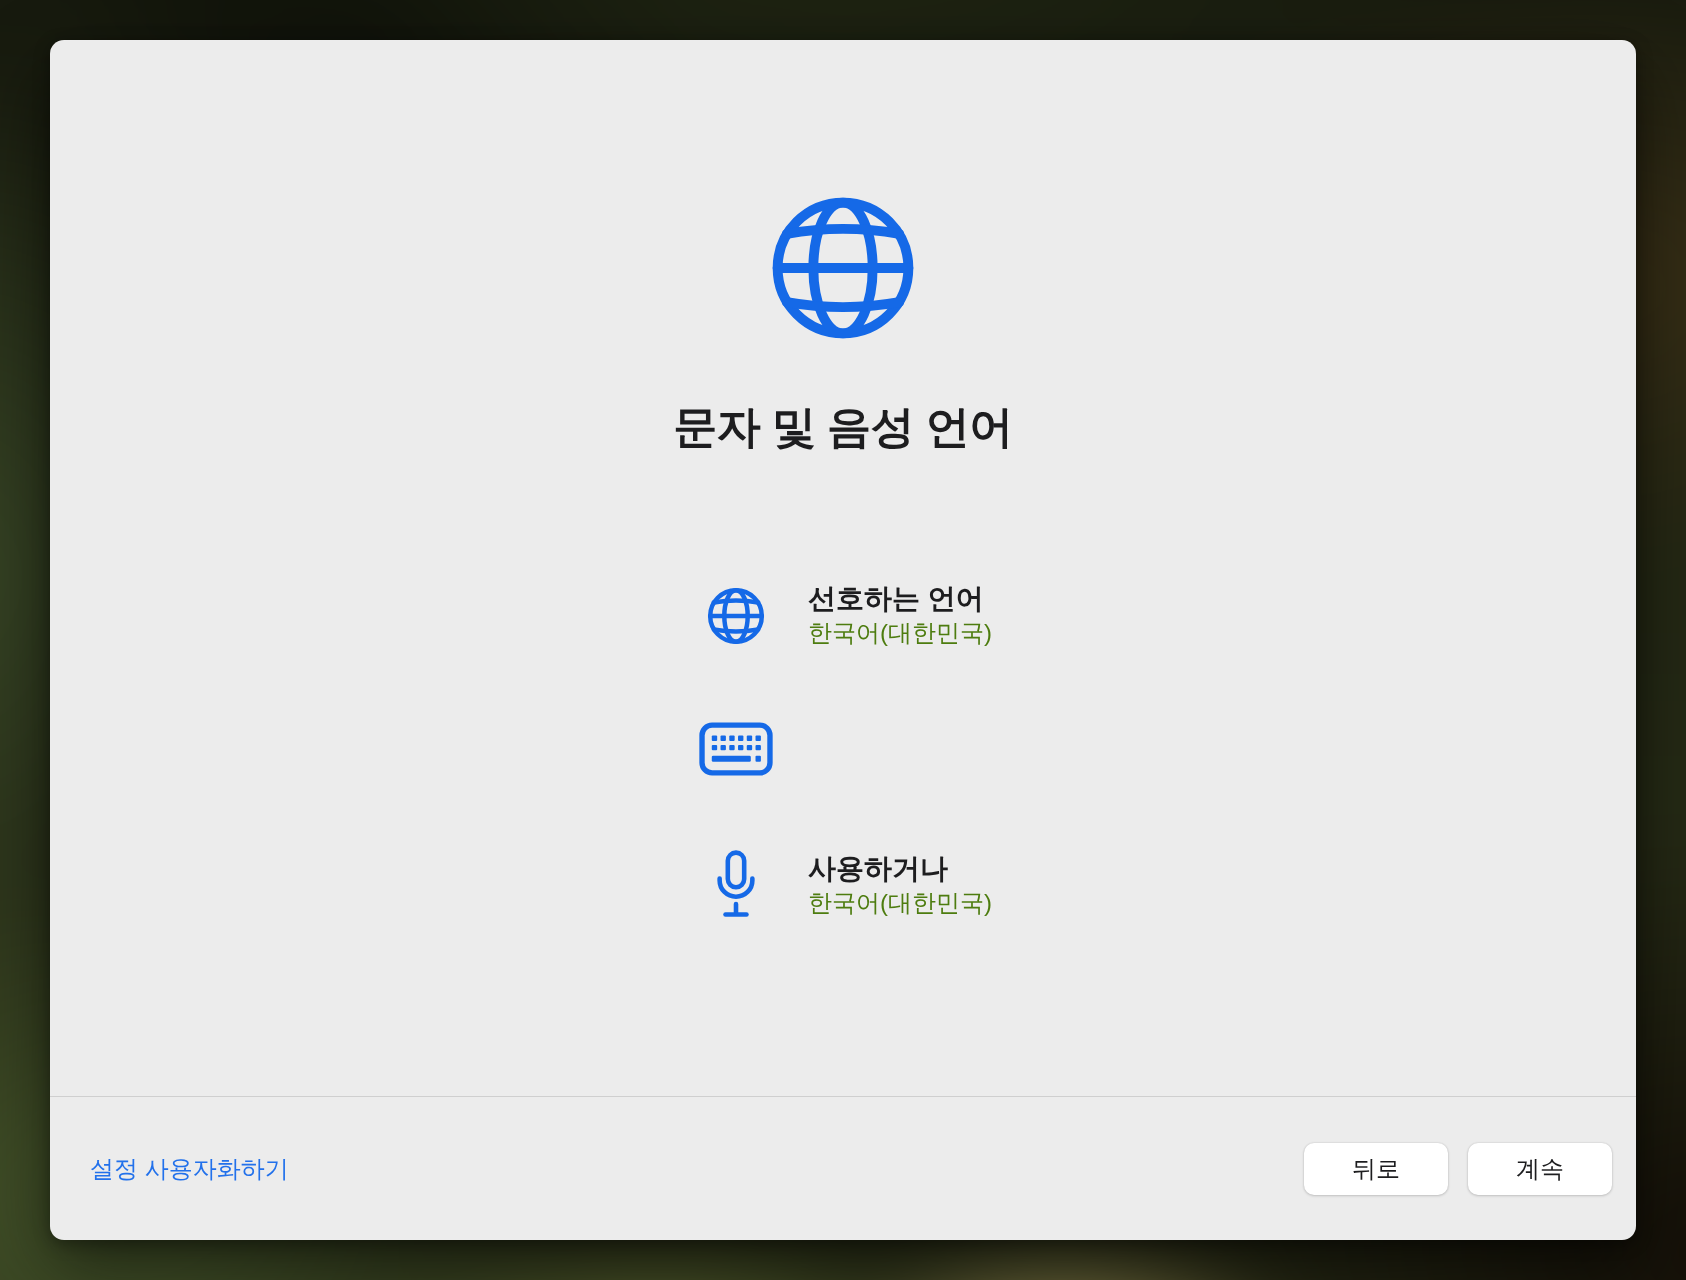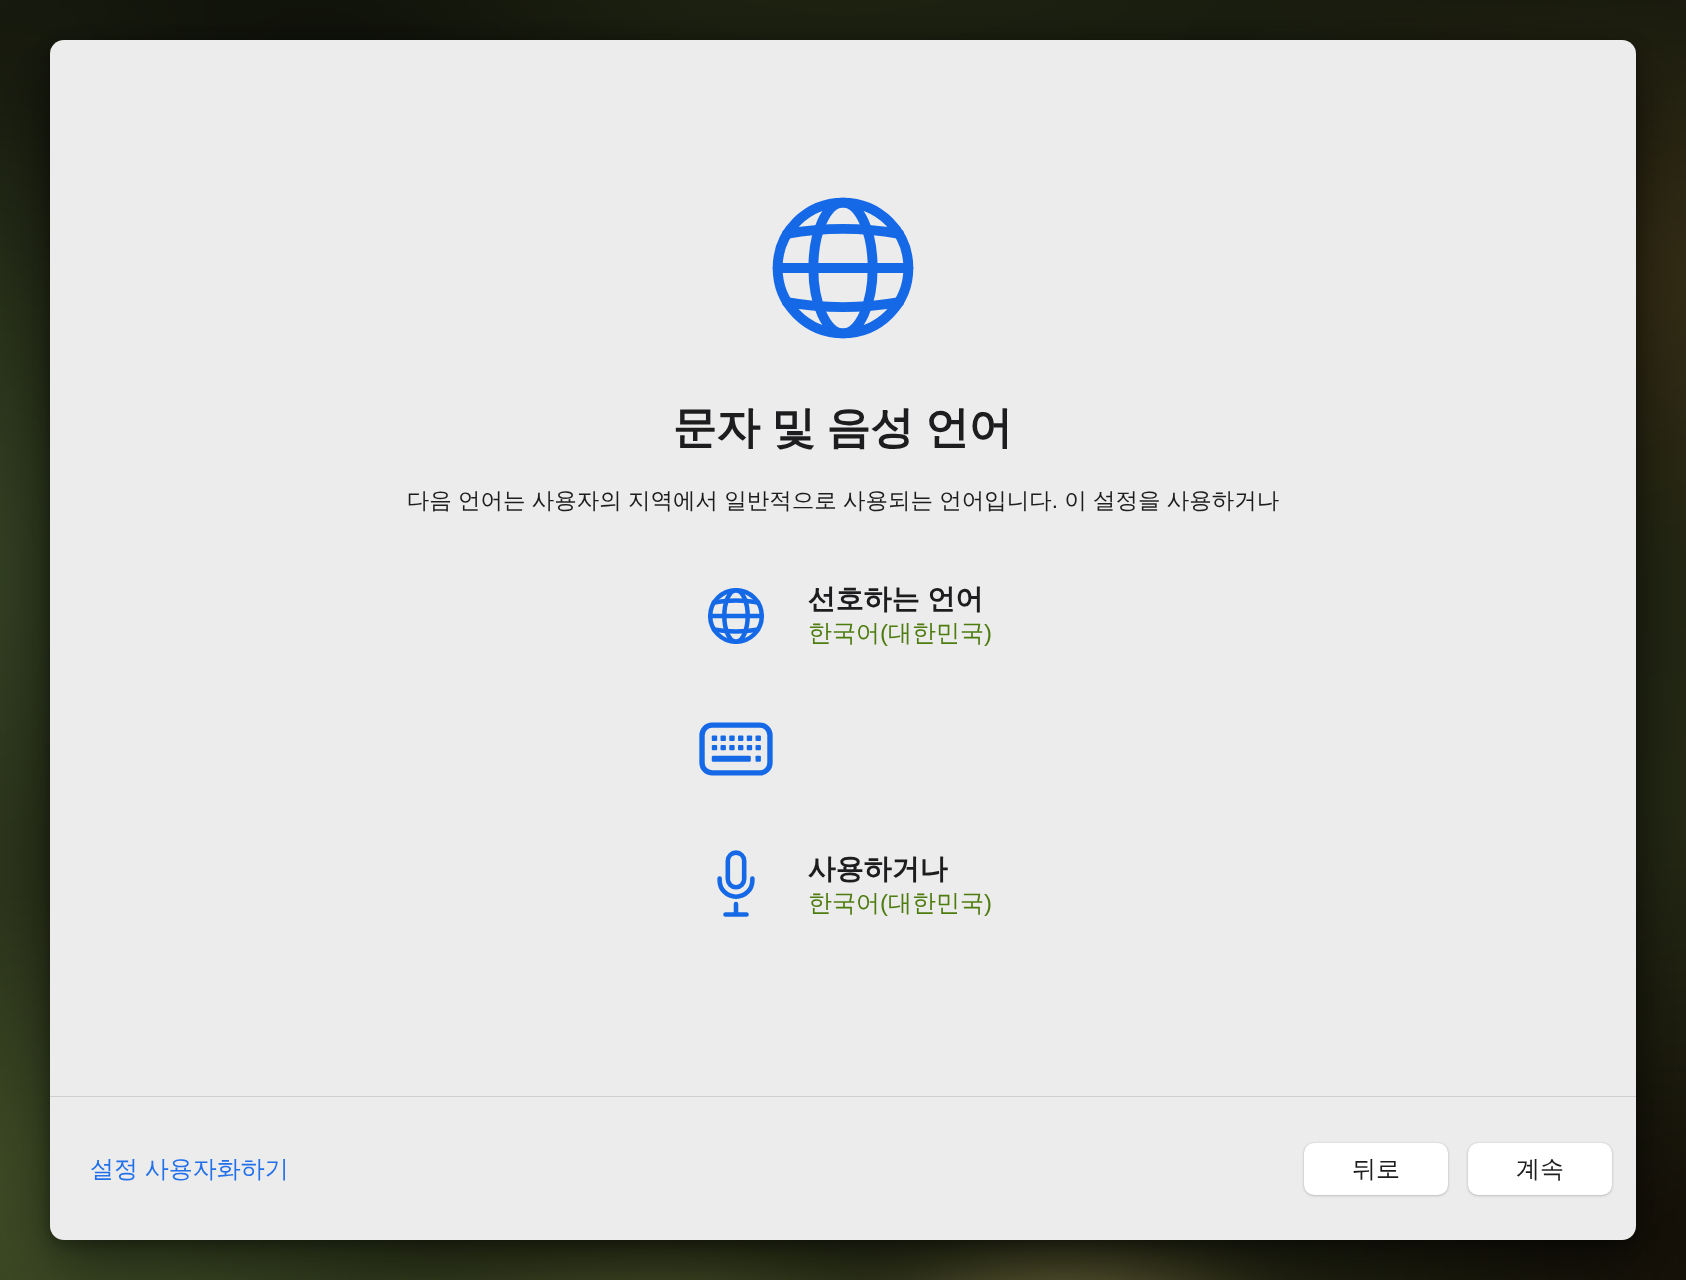--- a/index.html
+++ b/index.html
@@ -153,21 +153,21 @@
           <ellipse cx="50" cy="50" rx="19.5" ry="43"></ellipse>
           <line x1="7" y1="50" x2="93" y2="50"></line>
           <path d="M13 27.5 Q50 21 87 27.5"></path>
           <path d="M13 72.5 Q50 79 87 72.5"></path>
         </svg>
       </div>
 
       <div class="page-title">문자 및 음성 언어</div>
 
       <div class="subtitle">
-        <span>다음 언어는 사용자의 지역에서 일반적으로 사용되는 언어입니다. 이 설정을 사용하거나</span><br>
+        <br>
       </div>
 
       <div class="sections">
 
         <div class="section-row">
           <div class="section-icon accent">
             <svg width="60" height="60" viewBox="0 0 100 100" fill="none" stroke="currentColor" stroke-width="7.5" stroke-linecap="round">
               <circle cx="50" cy="50" r="43"></circle>
               <ellipse cx="50" cy="50" rx="19.5" ry="43"></ellipse>
               <line x1="7" y1="50" x2="93" y2="50"></line>

